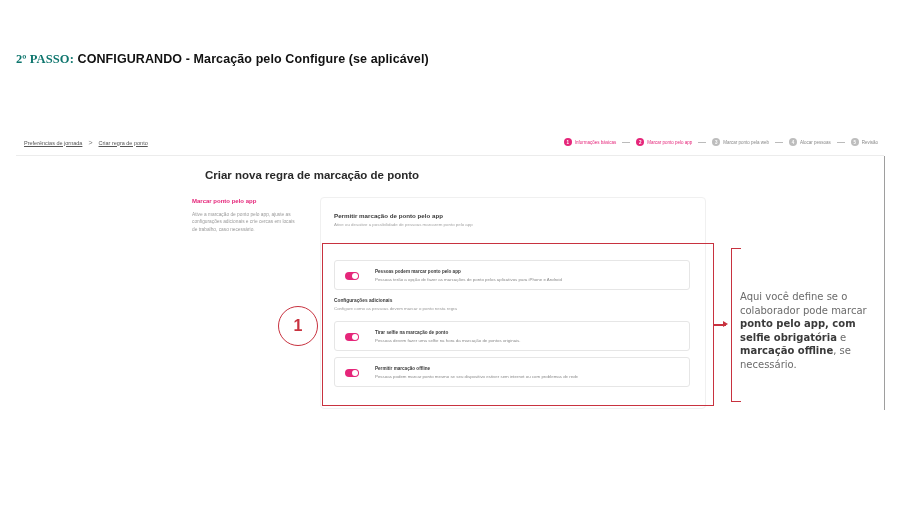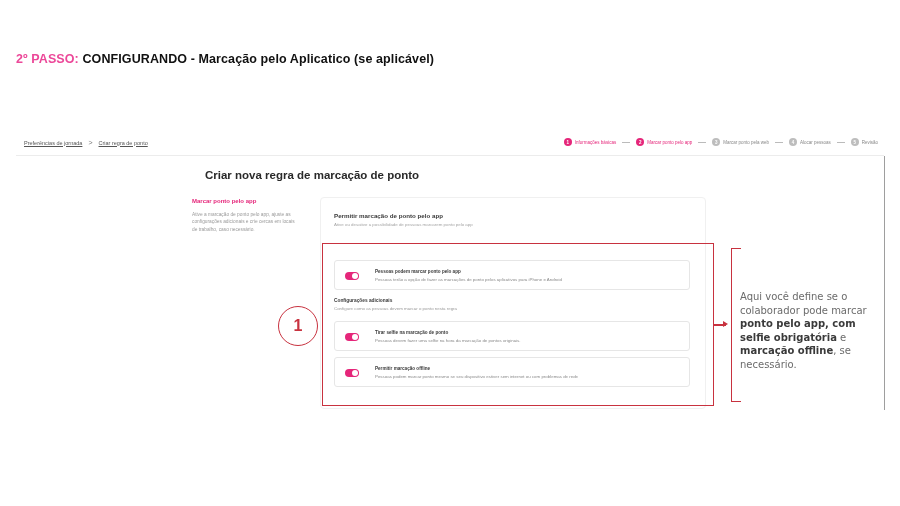--- a/index.html
+++ b/index.html
@@ -1,20 +1,20 @@
 <!DOCTYPE html>
 <html><head>
   <meta charset="utf-8">
   <style>
     * { box-sizing: border-box; margin: 0; padding: 0; }
     html, body { width: 900px; height: 506px; background: #ffffff; overflow: hidden; }
     body { position: relative; font-family: "Liberation Sans", sans-serif; color: #222; }
 
     .step-title { position: absolute; left: 16px; top: 52px; font-size: 12.5px; font-weight: bold; letter-spacing: 0.1px; }
-    .step-title .pink { color: #ec4899; }
+    .step-title .pink { color: #0f766e; font-family: Liberation Serif, serif; }
     .step-title .dark { color: #111; }
 
     
     .topbar { position: absolute; left: 16px; top: 132px; width: 868px; height: 24px; border-bottom: 1px solid #ececec; }
     .breadcrumb { position: absolute; left: 8px; top: 7px; display: flex; align-items: center; gap: 6px; font-size: 5.5px; color: #555; }
     .breadcrumb a { color: #555; text-decoration: underline; text-underline-offset: 1px; }
     .breadcrumb .sep { font-size: 7px; color: #777; }
 
     .stepper { position: absolute; right: 6px; top: 6px; display: flex; align-items: center; gap: 4px; font-size: 4.5px; color: #888; }
     .stepper .step { display: flex; align-items: center; gap: 3px; }
@@ -53,21 +53,21 @@
     .bracket { position: absolute; left: 731px; top: 248px; width: 10px; height: 154px; border: 1.5px solid #c8323f; border-right: none; }
 
     .note { position: absolute; left: 740px; top: 290px; width: 142px; font-size: 10px; line-height: 13.5px; color: #6b6b6b; font-family: "DejaVu Sans", sans-serif; }
     .note b { color: #3a3a3a; font-weight: bold; }
   </style>
 </head>
 <body>
 
 <div class="step-title">
   <span class="pink">2º PASSO:</span>
-  <span class="dark">CONFIGURANDO - Marcação pelo Aplicatico (se aplicável)</span>
+  <span class="dark">CONFIGURANDO - Marcação pelo Configure (se aplicável)</span>
 </div>
 
 <div class="topbar">
   <div class="breadcrumb">
     <a>Preferências de jornada</a>
     <span class="sep">&gt;</span>
     <a>Criar regra de ponto</a>
   </div>
 
   <div class="stepper">

